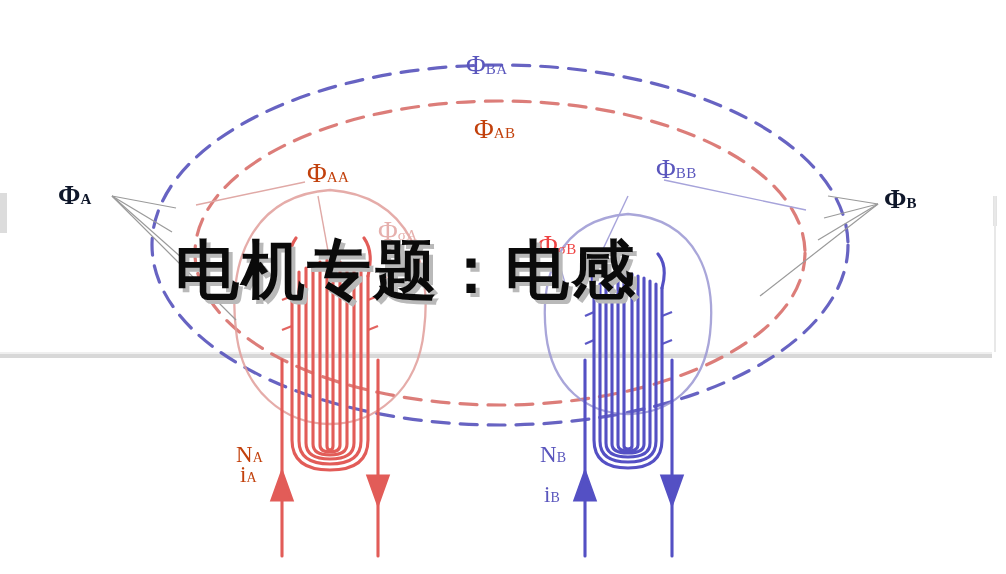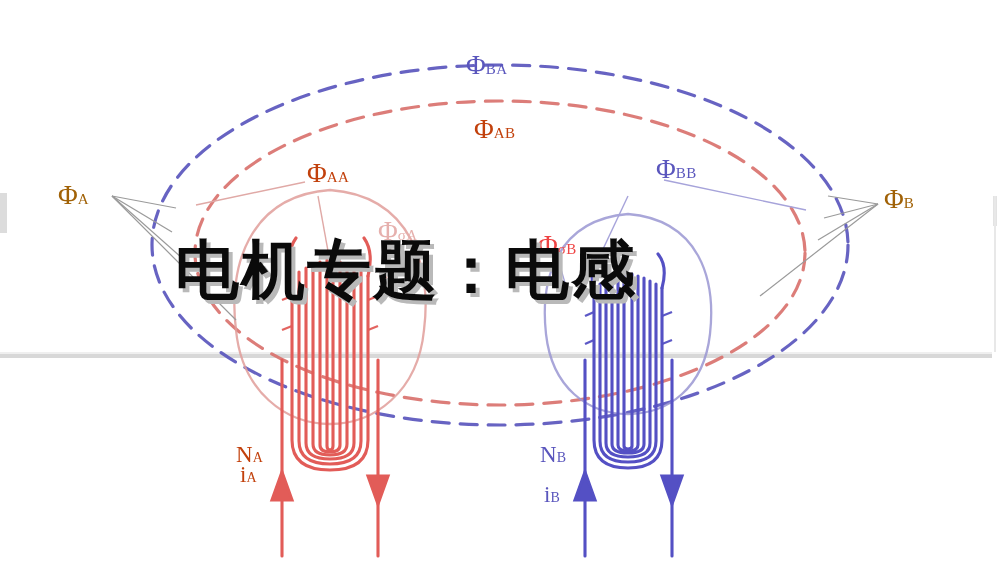--- a/index.html
+++ b/index.html
@@ -28,21 +28,21 @@
     white-space:nowrap;
     font-family:"Liberation Serif","DejaVu Serif",serif;
     pointer-events:none;
   }
   .lbl .phi{ font-size:27px; line-height:1; }
   .lbl .sub{ font-size:15px; letter-spacing:.5px; }
   .lbl .nlet{ font-size:23px; }
   .lbl .nsub{ font-size:14px; }
   .red{ color:#c2410c; }
   .blue{ color:#5a56bd; }
-  .grey{ color:#a16207; }
+  .grey{ color:#0f172a;font-weight:bold; }
   .faint-red{ color:#e6b0ad; }
   .faint-blue{ color:#ef4444; }
 </style>
 </head>
 <body>
 
 <div id="stage">
 
   <svg width="1006" height="574" viewBox="0 0 1006 574">
 

